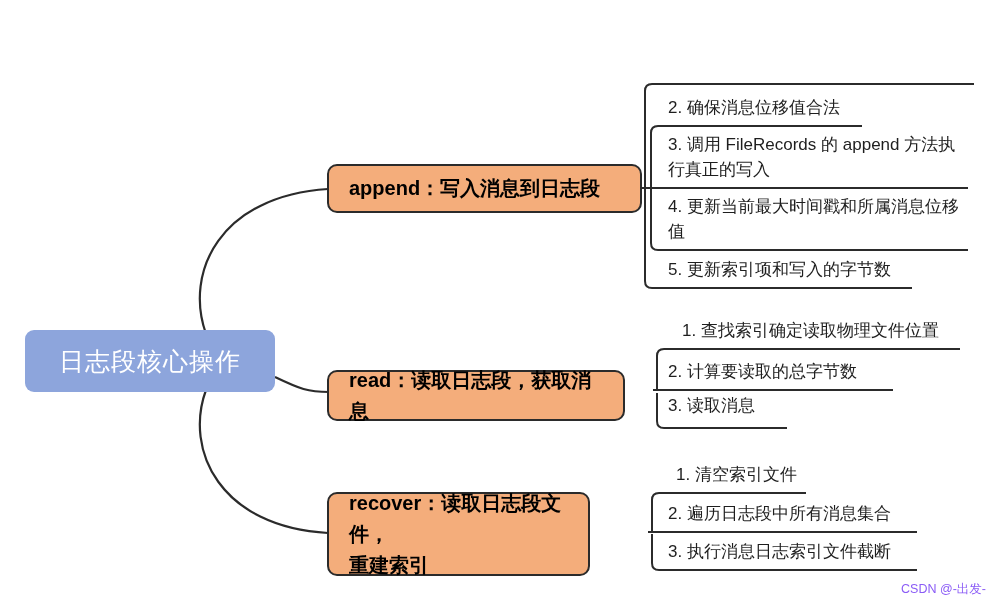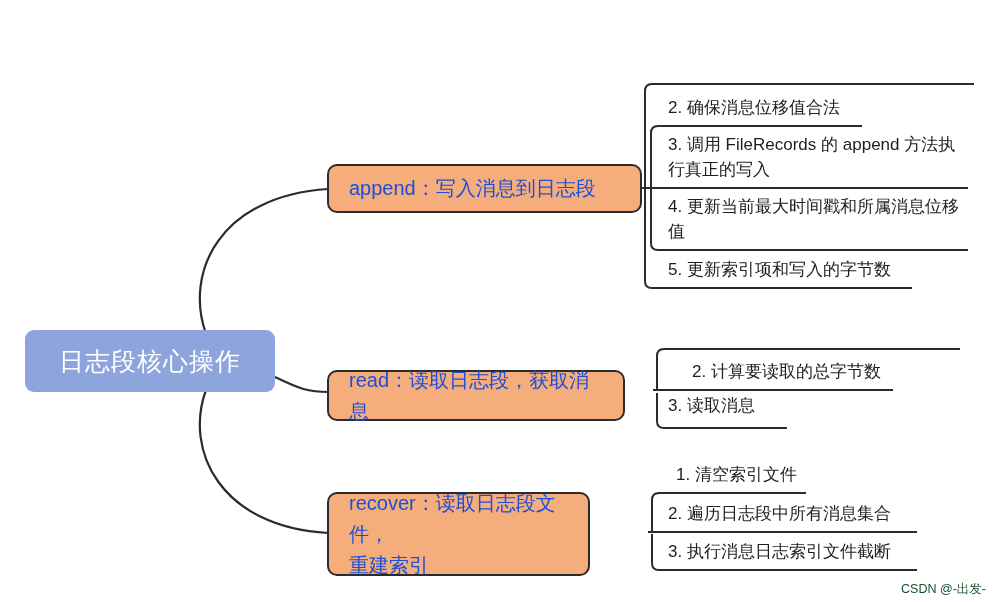--- a/index.html
+++ b/index.html
@@ -12,46 +12,46 @@
 
   .root-node{
     position:absolute;left:25px;top:330px;width:250px;height:62px;
     background:#8DA5DC;border-radius:9px;
     display:flex;align-items:center;justify-content:center;
     color:#ffffff;font-weight:normal;font-size:25px;letter-spacing:1px;
   }
   .branch-node{
     position:absolute;background:#F4AD7B;border:2.5px solid #2b2b2b;border-radius:10px;
     display:flex;flex-direction:column;justify-content:center;
-    color:#1d4ed8;font-weight:normal;font-size:20px;line-height:31px;
+    color:#000000;font-weight:bold;font-size:20px;line-height:31px;
     box-sizing:border-box;padding:0 20px;
   }
   .branch-append{left:327px;top:164px;width:315px;height:49px;}
   .branch-read{left:327px;top:370px;width:298px;height:51px;}
   .branch-recover{left:327px;top:492px;width:263px;height:84px;}
 
   .leaf{
     position:absolute;color:#1e1e1e;font-size:17px;line-height:25px;
   }
   .leaf.nowrap{white-space:nowrap;}
   .leaf-a1{left:672px;bottom:524px;width:304px;}
   .leaf-a2{left:668px;bottom:482px;}
   .leaf-a3{left:668px;bottom:420px;width:302px;}
   .leaf-a4{left:668px;bottom:358px;width:302px;}
   .leaf-a5{left:668px;bottom:320px;}
   .leaf-r1{left:682px;bottom:259px;}
-  .leaf-r2{left:668px;bottom:218px;margin-left:24px;}
+  .leaf-r2{left:668px;bottom:218px;}
   .leaf-r3{left:668px;bottom:184px;}
   .leaf-c1{left:676px;bottom:115px;}
   .leaf-c2{left:668px;bottom:76px;}
   .leaf-c3{left:668px;bottom:38px;}
 
   .watermark{
     position:absolute;right:14px;bottom:4px;
-    color:#14532d;font-size:12.5px;
+    color:#8b5cf6;font-size:12.5px;
   }
 </style>
 </head>
 <body>
 
 <div class="canvas">
 
   <svg class="lines" viewBox="0 0 1000 602">
 
     <path class="edge" d="M 206,334 C 184,272 220,196 328,189"></path>
@@ -88,20 +88,21 @@
   <div class="branch-node branch-recover">
     <span>recover：读取日志段文件，</span>
     <span>重建索引</span>
   </div>
 
   <div class="leaf leaf-a2 nowrap">2. 确保消息位移值合法</div>
   <div class="leaf leaf-a3">3. 调用 FileRecords 的 append 方法执行真正的写入</div>
   <div class="leaf leaf-a4">4. 更新当前最大时间戳和所属消息位移值</div>
   <div class="leaf leaf-a5 nowrap">5. 更新索引项和写入的字节数</div>
 
+  <div class="leaf leaf-r1 nowrap">1. 查找索引确定读取物理文件位置</div>
   <div class="leaf leaf-r2 nowrap">2. 计算要读取的总字节数</div>
   <div class="leaf leaf-r3 nowrap">3. 读取消息</div>
 
   <div class="leaf leaf-c1 nowrap">1. 清空索引文件</div>
   <div class="leaf leaf-c2 nowrap">2. 遍历日志段中所有消息集合</div>
   <div class="leaf leaf-c3 nowrap">3. 执行消息日志索引文件截断</div>
 
   <div class="watermark">CSDN @-出发-</div>
 
 </div>

